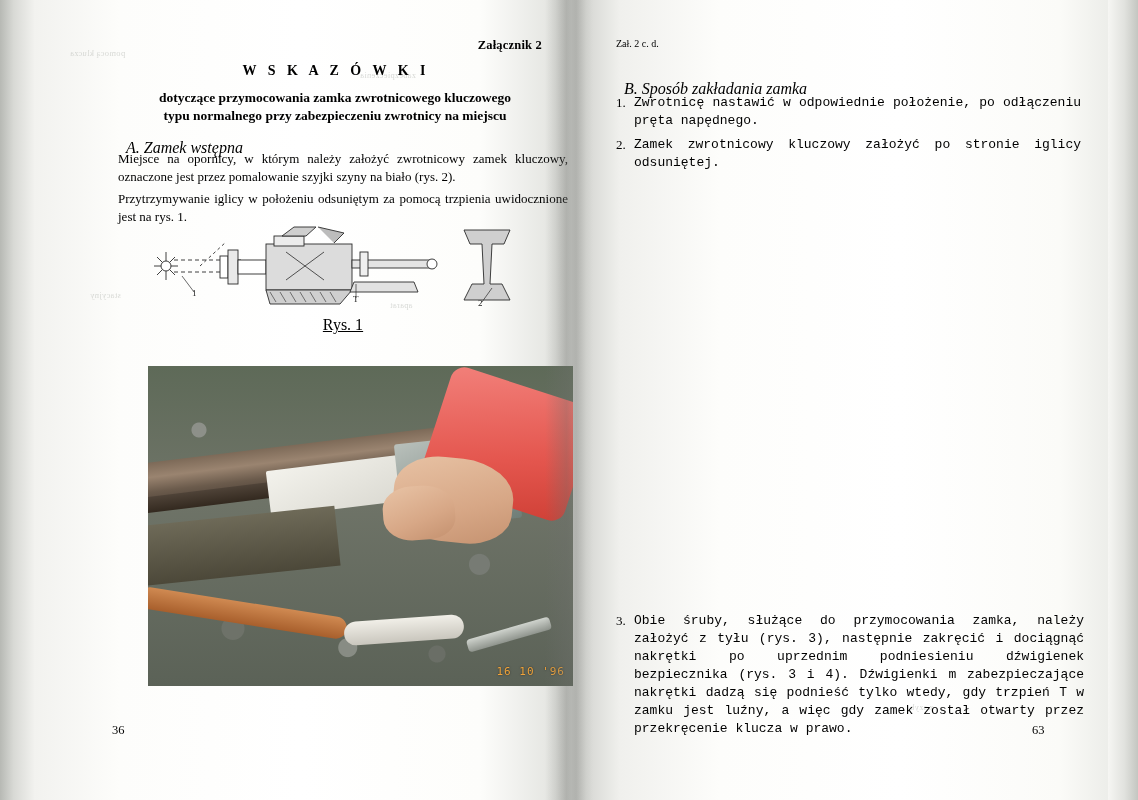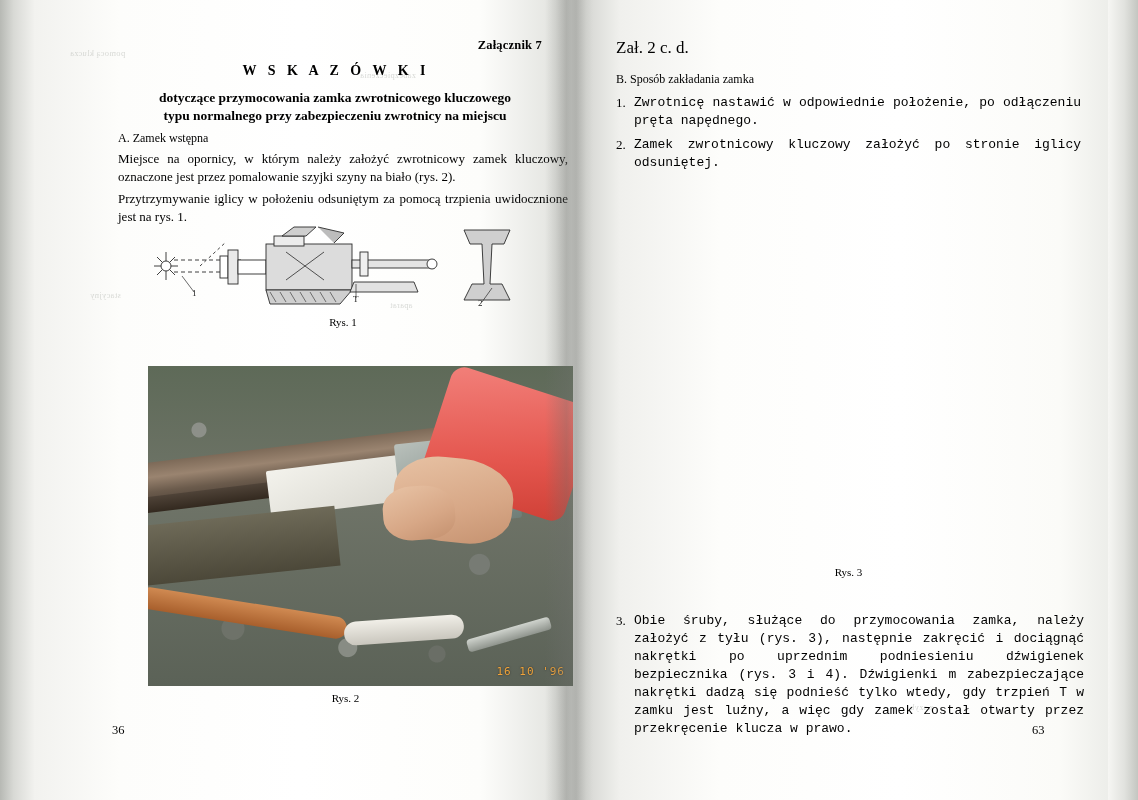--- a/index.html
+++ b/index.html
@@ -58,57 +58,59 @@
 
   
   .content { position: absolute; }
 
   .hdr-right {
     font-weight: bold;
     font-size: 12.5px;
     letter-spacing: 0.2px;
   }
   .hdr-left-ital {
-    font-size: 17px;
+    font-size: 10px;
   }
 
   .title-spaced {
     font-weight: bold;
     font-size: 14px;
     letter-spacing: 4px;
     text-align: center;
   }
   .subtitle {
     font-weight: bold;
     font-size: 13.5px;
     text-align: center;
     line-height: 1.45;
   }
   .sect-head {
-    font-size: 12px;
-    margin: 0;
+    font-style: italic;
+    font-size: 16px;
+    margin: 8px;
   }
   .para {
     font-size: 13px;
     line-height: 1.38;
     text-align: justify;
     margin: 0;
   }
   .li-row {
     display: flex;
     font-size: 13px;
     line-height: 1.38;
     margin: 0 0 2px 0;
   }
   .li-num { width: 18px; flex: 0 0 18px; }
   .li-txt { flex: 1; text-align: justify; font-family: Liberation Mono, monospace; }
 
   .fig-cap {
-    font-size: 11px;
+    font-size: 16px;
     text-align: center;
+    text-decoration: underline;
   }
   .fig-cap-small {
     font-size: 10.6px;
     text-align: center;
   }
   .pageno {
     font-size: 12.5px;
   }
 
   
@@ -191,21 +193,21 @@
   <div class="page-edge-right"></div>
 
   <div id="page-left">
 
     <div class="bleed" style="left:40px; top:48px;">pomocą klucza</div>
     <div class="bleed" style="left:330px; top:70px;">zabezpieczenia</div>
     <div class="bleed" style="left:60px; top:290px;">stacyjny</div>
     <div class="bleed" style="left:360px; top:300px;">aparat</div>
     <div class="bleed" style="left:180px; top:660px; font-size:9px;">ad 3. Dodatkowe zabezpieczenie przestawione. Obserwowanie</div>
 
-    <div class="content hdr-right" style="left:0; top:38px; width:512px; text-align:right;">Załącznik 7</div>
+    <div class="content hdr-right" style="left:0; top:38px; width:512px; text-align:right;">Załącznik 2</div>
 
     <div class="content title-spaced" style="left:90px; top:63px; width:432px;">W S K A Z Ó W K I</div>
 
     <div class="content subtitle" style="left:85px; top:106px; width:440px;">typu normalnego przy zabezpieczeniu zwrotnicy na miejscu</div>
     <div class="content subtitle" style="left:85px; top:88px; width:440px;">dotyczące przymocowania zamka zwrotnicowego kluczowego</div>
 
     <div class="content sect-head" style="left:88px; top:131px; width:430px;">A. Zamek wstępna</div>
 
     <div class="content para" style="left:88px; top:150px; width:450px;">Miejsce na opornicy, w którym należy założyć zwrotnicowy zamek kluczowy, oznaczone jest przez pomalowanie szyjki szyny na biało (rys. 2).</div>
 
@@ -280,21 +282,20 @@
       <div style="position:absolute; left:-10px; top:236px; width:210px; height:22px; background:linear-gradient(180deg,#d08a52,#a85f2c); transform:rotate(9deg); border-radius:11px;"></div>
 
       <div style="position:absolute; left:196px; top:252px; width:120px; height:24px; background:linear-gradient(180deg,#f1efe8,#c9c6bd); transform:rotate(-4deg); border-radius:12px;"></div>
 
       <div style="position:absolute; left:318px; top:262px; width:86px; height:13px; background:linear-gradient(180deg,#cfd3cd,#8f948d); transform:rotate(-16deg); border-radius:4px;"></div>
 
       <div style="position:absolute; left:-10px; top:150px; width:200px; height:60px; background:linear-gradient(180deg,#6e6a58,#4c4839); transform:rotate(-6deg);"></div>
       <div class="stamp">16 10 '96</div>
     </div>
 
-    <div class="content fig-cap" style="left:88px; top:692px; width:455px;">Rys. 2</div>
 
     <div class="content pageno" style="left:82px; top:723px;">36</div>
   </div>
 
   <div id="page-right">
 
     <div class="bleed" style="left:330px; top:702px;">z szyb</div>
 
     <div class="content hdr-left-ital" style="left:36px; top:38px;">Zał. 2 c. d.</div>
 
@@ -305,21 +306,20 @@
         <div class="li-num">1.</div>
         <div class="li-txt">Zwrotnicę nastawić w odpowiednie położenie, po odłączeniu pręta napędnego.</div>
       </div>
       <div class="li-row" style="margin-top:6px;">
         <div class="li-num">2.</div>
         <div class="li-txt">Zamek zwrotnicowy kluczowy założyć po stronie iglicy odsuniętej.</div>
       </div>
     </div>
 
 
-    <div class="content fig-cap" style="left:36px; top:566px; width:465px;">Rys. 3</div>
 
     <div class="content" style="left:36px; top:612px; width:468px;">
       <div class="li-row">
         <div class="li-num">3.</div>
         <div class="li-txt">Obie śruby, służące do przymocowania zamka, należy założyć z tyłu (rys. 3), następnie zakręcić i dociągnąć nakrętki po uprzednim podniesieniu dźwigienek bezpiecznika (rys. 3 i 4). Dźwigienki m zabezpieczające nakrętki dadzą się podnieść tylko wtedy, gdy trzpień T w zamku jest luźny, a więc gdy zamek został otwarty przez przekręcenie klucza w prawo.</div>
       </div>
     </div>
 
     <div class="content pageno" style="left:452px; top:723px;">63</div>
   </div>

